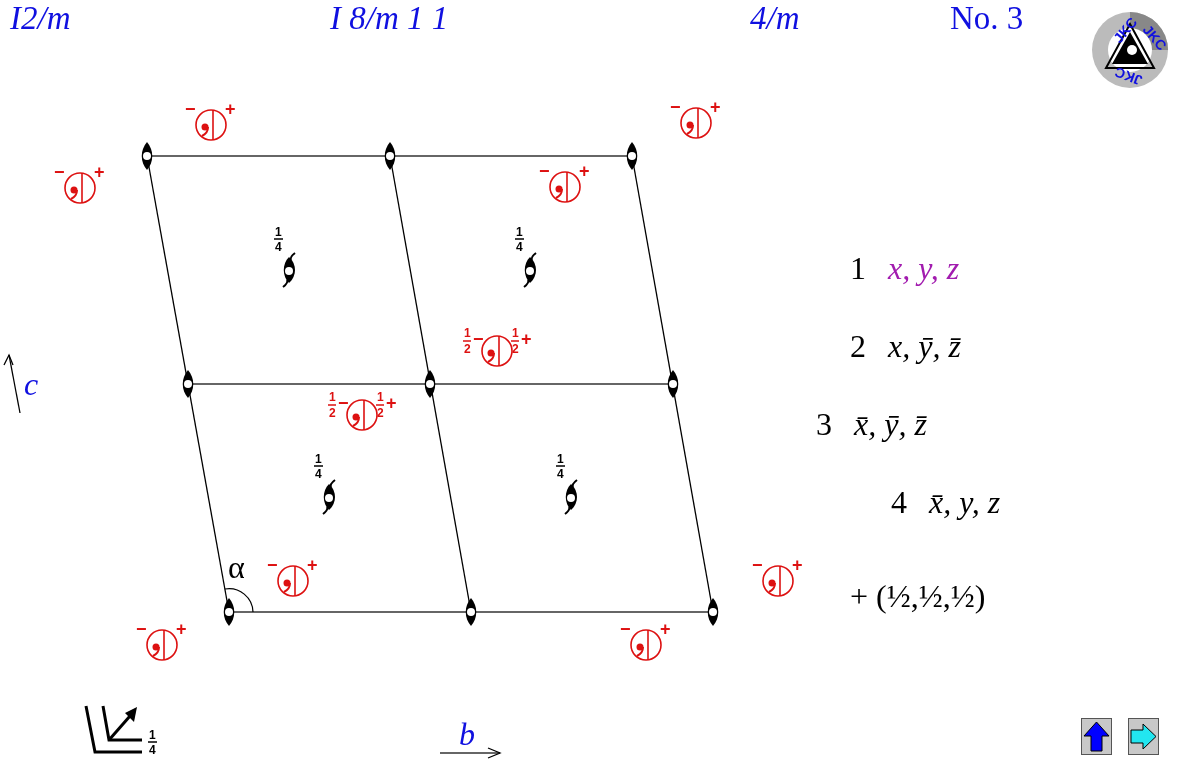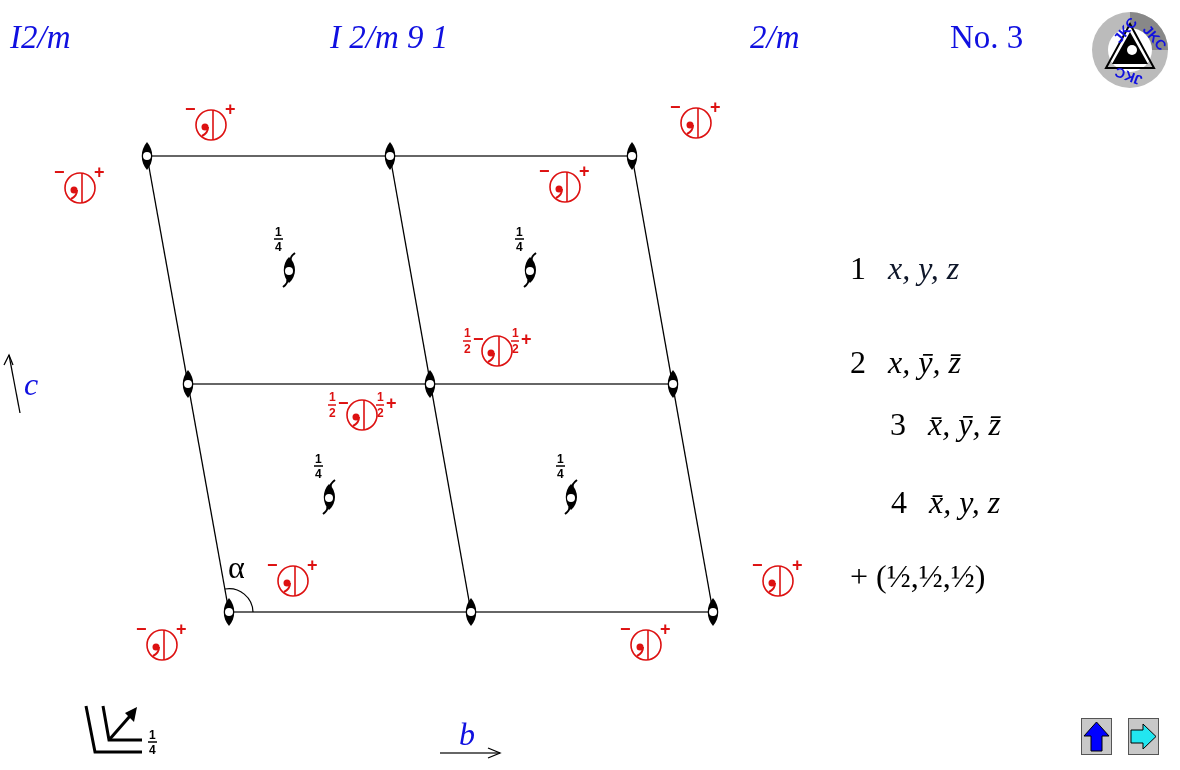--- a/index.html
+++ b/index.html
@@ -1,31 +1,31 @@
 <!DOCTYPE html>
 <html><head>
 <meta charset="utf-8">
 <style>
   html, body { margin:0; padding:0; background:#fff; }
   body { width:1180px; height:770px; position:relative; overflow:hidden; font-family:"Liberation Serif", serif; }
-  .hdr { position:absolute; top:19px; font-size:33px; color:#1010e0; white-space:nowrap; }
+  .hdr { position:absolute; top:0; font-size:33px; color:#1010e0; white-space:nowrap; }
   .it { font-style:italic; }
   #diagram { position:absolute; left:0; top:0; }
   .pos { position:absolute; font-size:32px; white-space:nowrap; color:#000; }
   .pos .num { display:inline-block; width:38px; }
-  .pos.blue .coords { color:#0f172a; }
+  .pos.blue .coords { color:#a21caf; }
   .nav { position:absolute; top:718px; width:31px; height:37px; background:#c8c8c8; border:1px solid #555; box-sizing:border-box; }
   .axislbl { position:absolute; font-size:32px; color:#1010e0; font-style:italic; }
 </style>
 </head>
 <body>
 
 <div class="hdr it" style="left:10px">I2/m</div>
-<div class="hdr" style="left:330px"><span class="it">I 2/m 9 1</span></div>
-<div class="hdr" style="left:750px"><span class="it">2/m</span></div>
+<div class="hdr" style="left:330px"><span class="it">I 8/m 1 1</span></div>
+<div class="hdr" style="left:750px"><span class="it">4/m</span></div>
 <div class="hdr" style="left:950px">No. 3</div>
 
 <svg style="position:absolute;left:1090px;top:10px" width="80" height="80" viewBox="0 0 80 80">
   <circle cx="40" cy="40" r="38" fill="#bbb"></circle>
   <path d="M40 2 A38 38 0 0 1 78 40 L40 40 Z" fill="#888"></path>
   <circle cx="40" cy="40" r="22" fill="#fff"></circle>
   <polygon d="" points="40,14 64,58 16,58" fill="none" stroke="#000" stroke-width="2"></polygon>
   <polygon points="40,22 58,54 22,54" fill="#000"></polygon>
   <circle cx="42" cy="40" r="5" fill="#fff"></circle>
   <text x="30" y="34" font-size="14" font-weight="bold" fill="#1010e0" font-family="Liberation Sans, sans-serif" transform="rotate(-50 30 34)">JKC</text>
@@ -130,24 +130,24 @@
     <line x1="109" y1="740" x2="130" y2="716" stroke="#000" stroke-width="3"></line>
     <polygon points="137,707 125,713 134,722" fill="#000"></polygon>
     <use href="#quarter" x="153" y="745"></use>
   </g>
 </svg>
 
 <div class="axislbl" style="left:24px;top:366px">c</div>
 <div class="axislbl" style="left:459px;top:716px">b</div>
 
 <div class="pos blue" style="left:850px;top:250px"><span class="num">1</span><span class="coords it">x, y, z</span></div>
-<div class="pos" style="left:850px;top:344px"><span class="num">2</span><span class="coords it">x, ȳ, z̄</span></div>
-<div class="pos" style="left:890px;top:406px"><span class="num">3</span><span class="coords it">x̄, ȳ, z̄</span></div>
+<div class="pos" style="left:850px;top:328px"><span class="num">2</span><span class="coords it">x, ȳ, z̄</span></div>
+<div class="pos" style="left:816px;top:406px"><span class="num">3</span><span class="coords it">x̄, ȳ, z̄</span></div>
 <div class="pos" style="left:891px;top:484px"><span class="num">4</span><span class="coords it">x̄, y, z</span></div>
-<div class="pos" style="left:850px;top:558px">+ (½,½,½)</div>
+<div class="pos" style="left:850px;top:578px">+ (½,½,½)</div>
 
 <div class="nav" style="left:1081px">
   <svg width="29" height="35" viewBox="0 0 29 35">
       <polygon points="14.5,3 27,17 20,17 20,32 9,32 9,17 2,17" fill="#0000ff" stroke="#000" stroke-width="1"></polygon>
     </svg>
 </div>
 <div class="nav" style="left:1128px">
   <svg width="29" height="35" viewBox="0 0 29 35">
       <polygon points="27,17.5 14,5 14,11 2,11 2,24 14,24 14,30" fill="#22e6f0" stroke="#000" stroke-width="1"></polygon>
     </svg>

